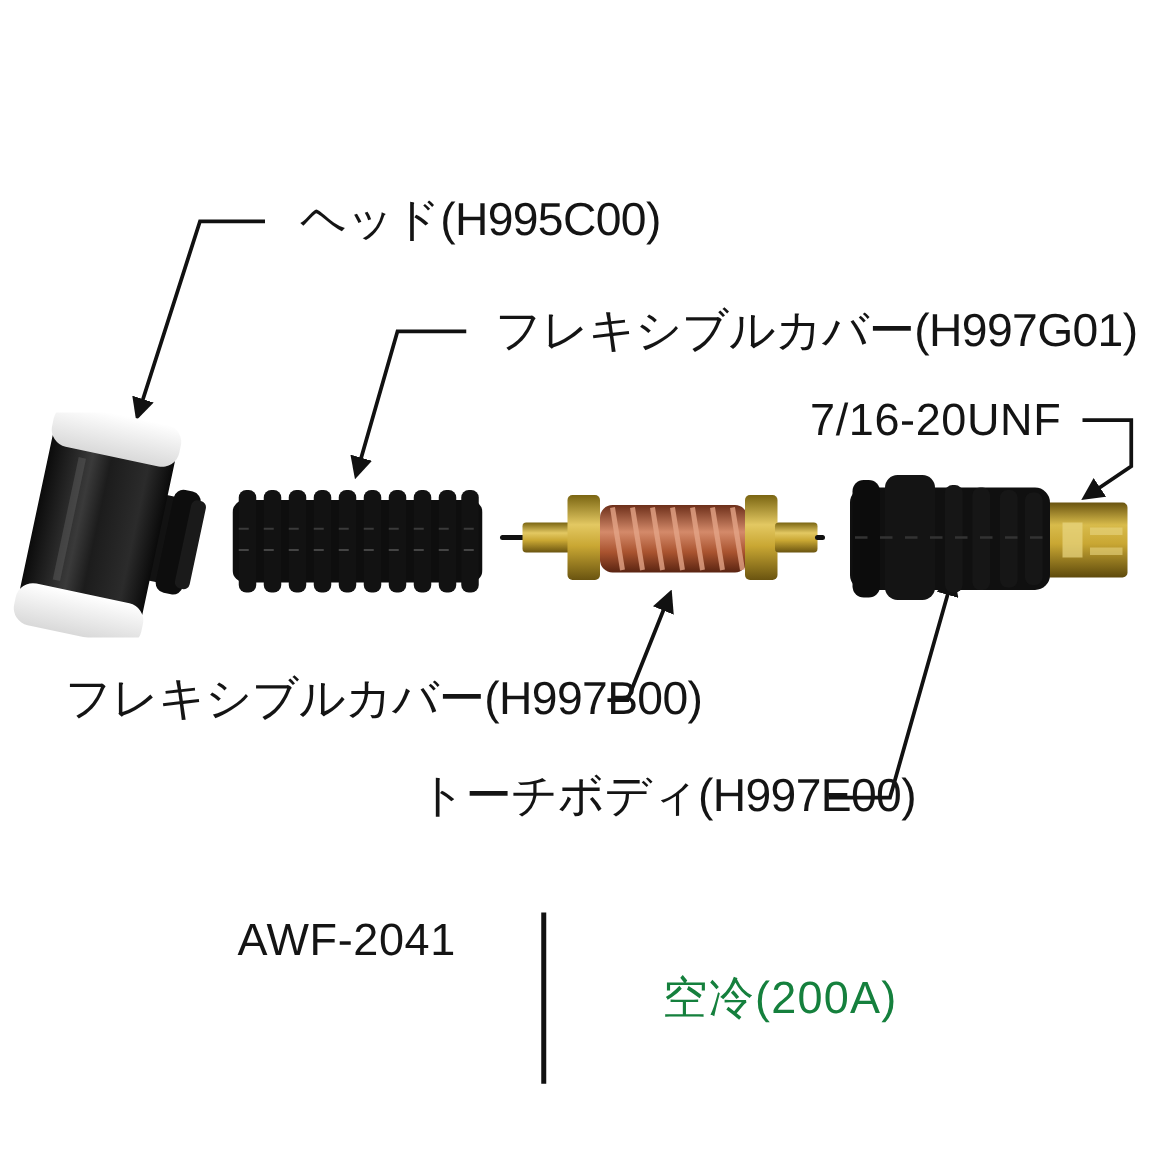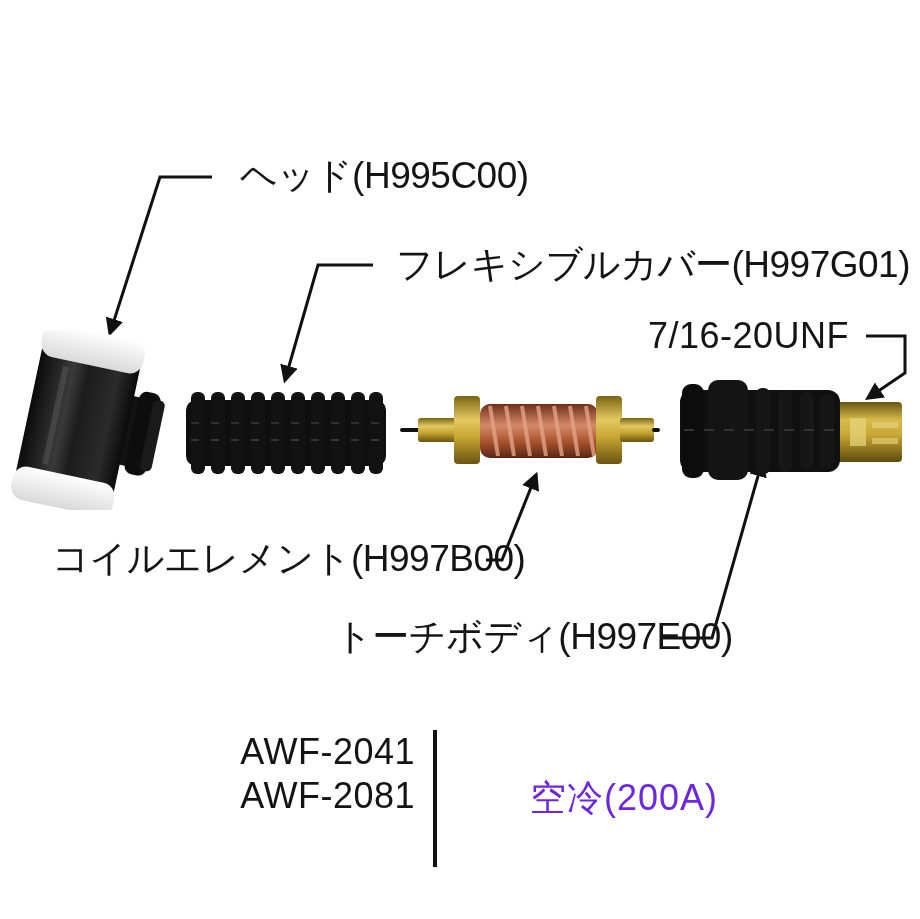--- a/index.html
+++ b/index.html
@@ -34,21 +34,21 @@
       pointer-events: none;
     }
     .part {
       position: absolute;
     }
     .models {
       position: absolute;
       left: 190px;
       top: 730px;
       width: 225px;
-      text-align: right;
+      text-align: left;
     }
     .models .model {
       display: block;
       font-size: 36px;
       line-height: 44px;
       letter-spacing: 0.5px;
       color: #141414;
     }
     .divider {
       position: absolute;
@@ -58,21 +58,21 @@
       height: 137px;
       background: #111111;
     }
     .cooling {
       position: absolute;
       left: 530px;
       top: 776px;
       font-size: 36px;
       line-height: 44px;
       letter-spacing: 1px;
-      color: #6d28d9;
+      color: #15803d;
       white-space: nowrap;
     }
   </style>
 </head>
 <body>
 
 <svg id="leaders" viewBox="0 0 920 919">
   <defs>
     <marker id="arrow" viewBox="0 0 10 10" refX="8" refY="5" markerWidth="6" markerHeight="6" orient="auto-start-reverse">
       <path d="M0,0 L10,5 L0,10 z" fill="#111"></path>
@@ -200,21 +200,20 @@
     <rect x="98" y="10" width="14" height="82" rx="6"></rect>
     <rect x="120" y="12" width="14" height="78" rx="6"></rect>
     <rect x="140" y="14" width="14" height="74" rx="6"></rect>
   </g>
   <line x1="4" y1="50" x2="160" y2="50" stroke="#333" stroke-width="2" stroke-dasharray="10 10"></line>
 </svg>
 
 <div class="label" style="left:240px;top:158px;">ヘッド(H995C00)</div>
 <div class="label" style="left:396px;top:247px;">フレキシブルカバー(H997G01)</div>
 <div class="label spec" style="left:648px;top:318px;">7/16-20UNF</div>
-<div class="label" style="left:52px;top:541px;">コイルエレメント(H997B00)</div>
+<div class="label" style="left:52px;top:541px;">フレキシブルカバー(H997B00)</div>
 <div class="label" style="left:308px;top:619px;margin-left:27px;">トーチボディ(H997E00)</div>
 
 <div class="models">
   <span class="model">AWF-2041</span>
-  <span class="model">AWF-2081</span>
 </div>
 <div class="divider"></div>
 <div class="cooling">空冷(200A)</div>
 
 </body></html>

